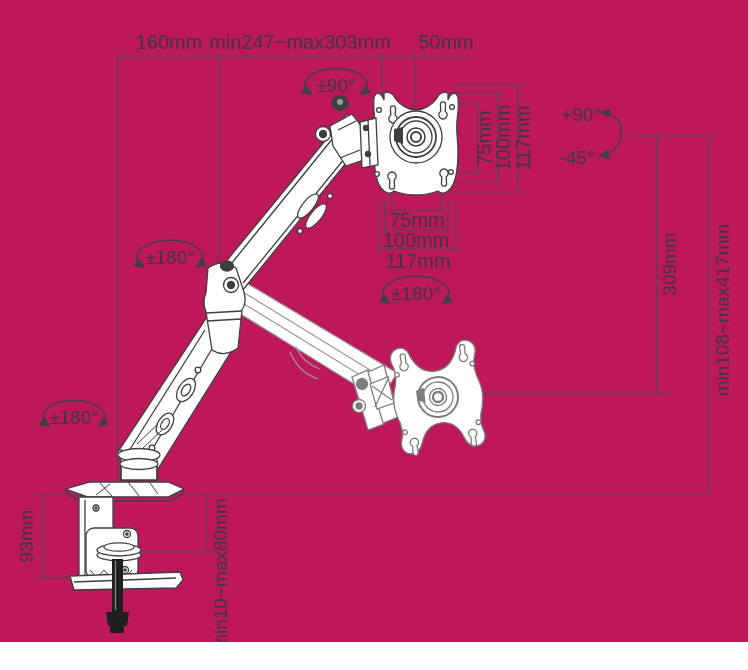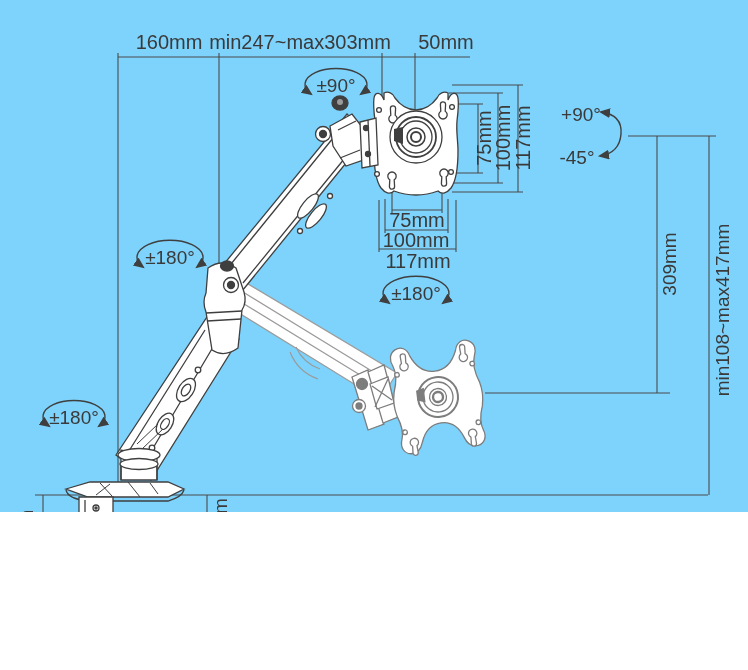--- a/index.html
+++ b/index.html
@@ -1,16 +1,16 @@
 <!DOCTYPE html>
 <html><head>
 <meta charset="utf-8">
 <style>
   html,body{margin:0;padding:0;background:#ffffff;}
-  .stage{position:relative;width:748px;height:512px;background:#7dd3fc;overflow:hidden;
+  .stage{position:relative;width:748px;height:642px;background:#be185d;overflow:hidden;
          font-family:"Liberation Sans","DejaVu Sans",sans-serif;}
   svg text{font-family:"Liberation Sans","DejaVu Sans",sans-serif;fill:#3a3a3a;}
   .dim-label{font-size:20px;}
   .dim-label-sm{font-size:19px;}
   .angle-label{font-size:19px;}
 </style>
 </head>
 <body>
 
 <div class="stage">

